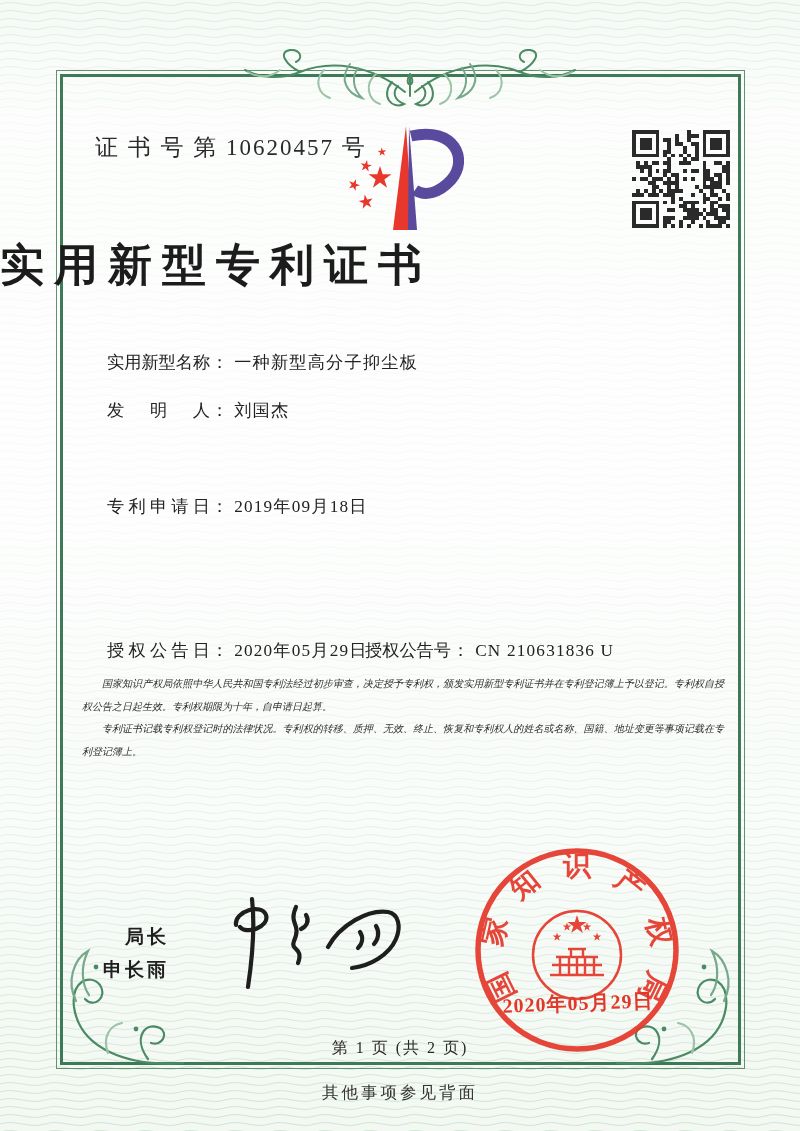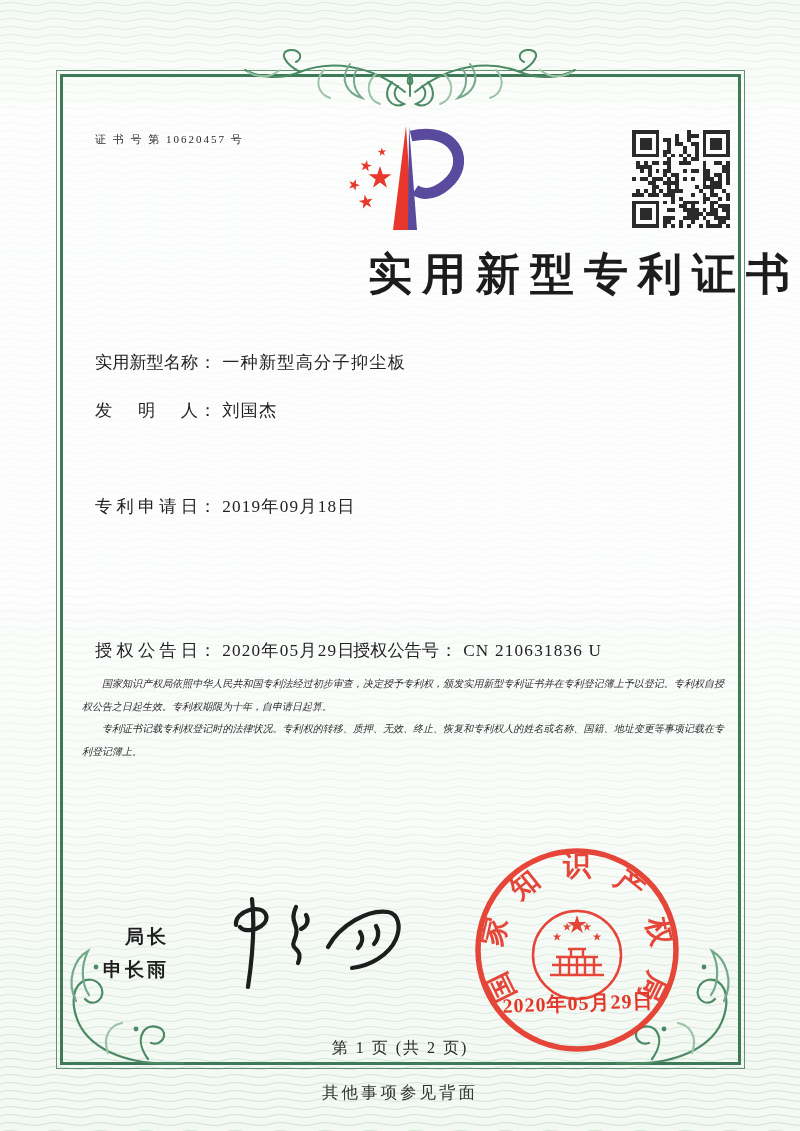--- a/index.html
+++ b/index.html
@@ -5,27 +5,27 @@
   html,body{margin:0;padding:0;background:#ffffff;}
   .page{
     position:relative;width:800px;height:1131px;margin:0 auto;
     background:#fdfefd;overflow:hidden;
     font-family:"Liberation Serif","DejaVu Serif",serif;color:#222;
   }
   .abs{position:absolute;}
   
   .frame-outer{position:absolute;left:56px;top:70px;right:55px;bottom:62px;border:1px solid #63916f;}
   .frame-inner{position:absolute;left:60px;top:74px;right:59px;bottom:66px;border:3px solid #3e7a57;}
-  .cert-no{position:absolute;left:95px;top:132px;font-size:11px;letter-spacing:2px;color:#2a2a2a;}
+  .cert-no{position:absolute;left:95px;top:132px;font-size:23px;letter-spacing:2px;color:#2a2a2a;}
   .title{
-    position:absolute;left:0;top:245px;width:100%;margin:0;text-align:right;
+    position:absolute;left:0;top:236px;width:100%;margin:0;text-align:left;
     font-size:44px;font-weight:600;letter-spacing:10px;color:#1c1c1c;
   }
   .field{position:absolute;left:95px;width:640px;font-size:17.2px;white-space:nowrap;}
-  .flabel{display:inline-block;width:103px;text-align:justify;text-align-last:justify;vertical-align:bottom;}
+  .flabel{display:inline-block;width:103px;text-align:justify;text-align-last:justify;vertical-align:bottom;margin-left:12px;}
   .fcolon{display:inline-block;margin:0 6px 0 1px;}
   .fvalue{letter-spacing:1.2px;}
   .fpair2{position:absolute;left:258px;top:0;white-space:nowrap;}
   .fpair2 .flabel{width:86px;}
   .paras{position:absolute;left:82px;top:673px;width:642px;font-size:10px;line-height:22.7px;
     text-align:justify;color:#2e2e2e;font-style:italic;}
   .paras p{margin:0;text-indent:2em;}
   .sans{font-family:"Liberation Sans","DejaVu Sans",sans-serif;}
   .officer{position:absolute;left:103px;top:920px;font-size:19px;letter-spacing:3px;font-weight:600;color:#1f1f1f;line-height:33px;text-align:right;}
   .seal-date{

